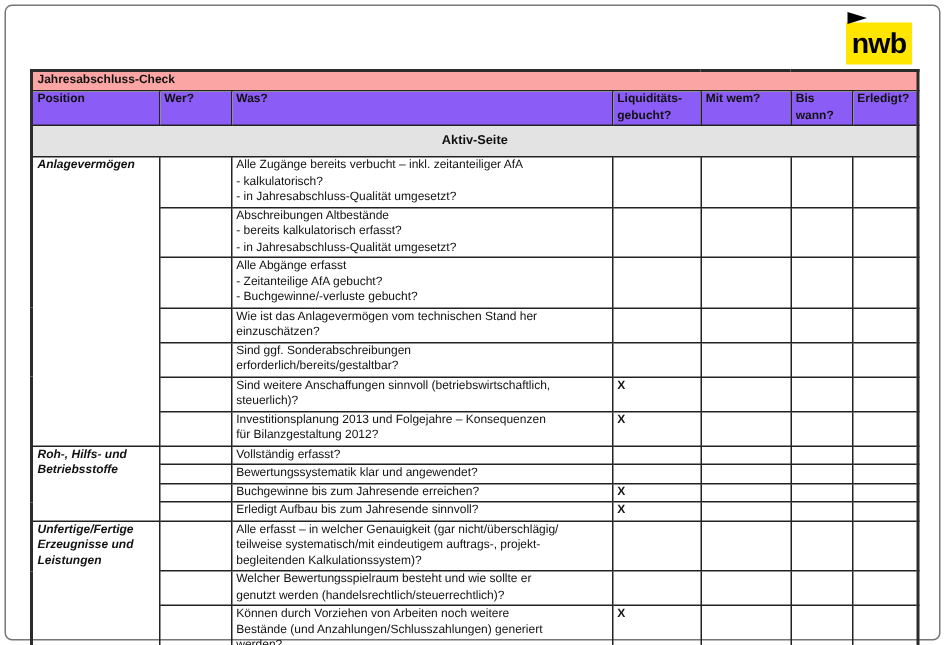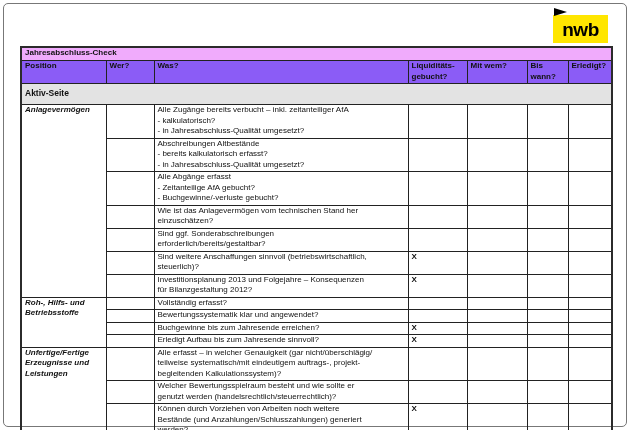--- a/index.html
+++ b/index.html
@@ -16,21 +16,21 @@
     inset: 3px;
     border: 1px solid #777777;
     border-radius: 5px;
     pointer-events: none;
   }
   
   .logo {
     position: absolute;
     top: 15px;
     right: 22px;
-    width: 55px;
+    width: 44px;
     height: 28px;
     background: #ffe600;
     display: flex;
     align-items: flex-end;
     justify-content: center;
   }
   .logo .flag {
     position: absolute;
     left: 1px;
     top: -7px;
@@ -62,32 +62,33 @@
     font-size: 8px;
     line-height: 10.5px;
     vertical-align: top;
     text-align: left;
     padding: 0 3px 1px 3px;
     white-space: pre-line;
     overflow: hidden;
     color: #111111;
   }
   tr.title-row th {
-    background: #f0abfc;
+    background: #fca5a5;
     font-weight: bold;
     height: 11px;
   }
   tr.head-row th {
     background: #8b5cf6;
     font-weight: bold;
     height: 21px;
   }
   tr.banner-row td {
     background: #e3e3e3;
     font-weight: bold;
+    text-align: center;
     vertical-align: middle;
     height: 19px;
     font-size: 8.5px;
   }
   td.pos { font-weight: bold; font-style: italic; }
   td.liq { text-align: center; font-weight: bold; }
 </style>
 </head>
 <body>
 

